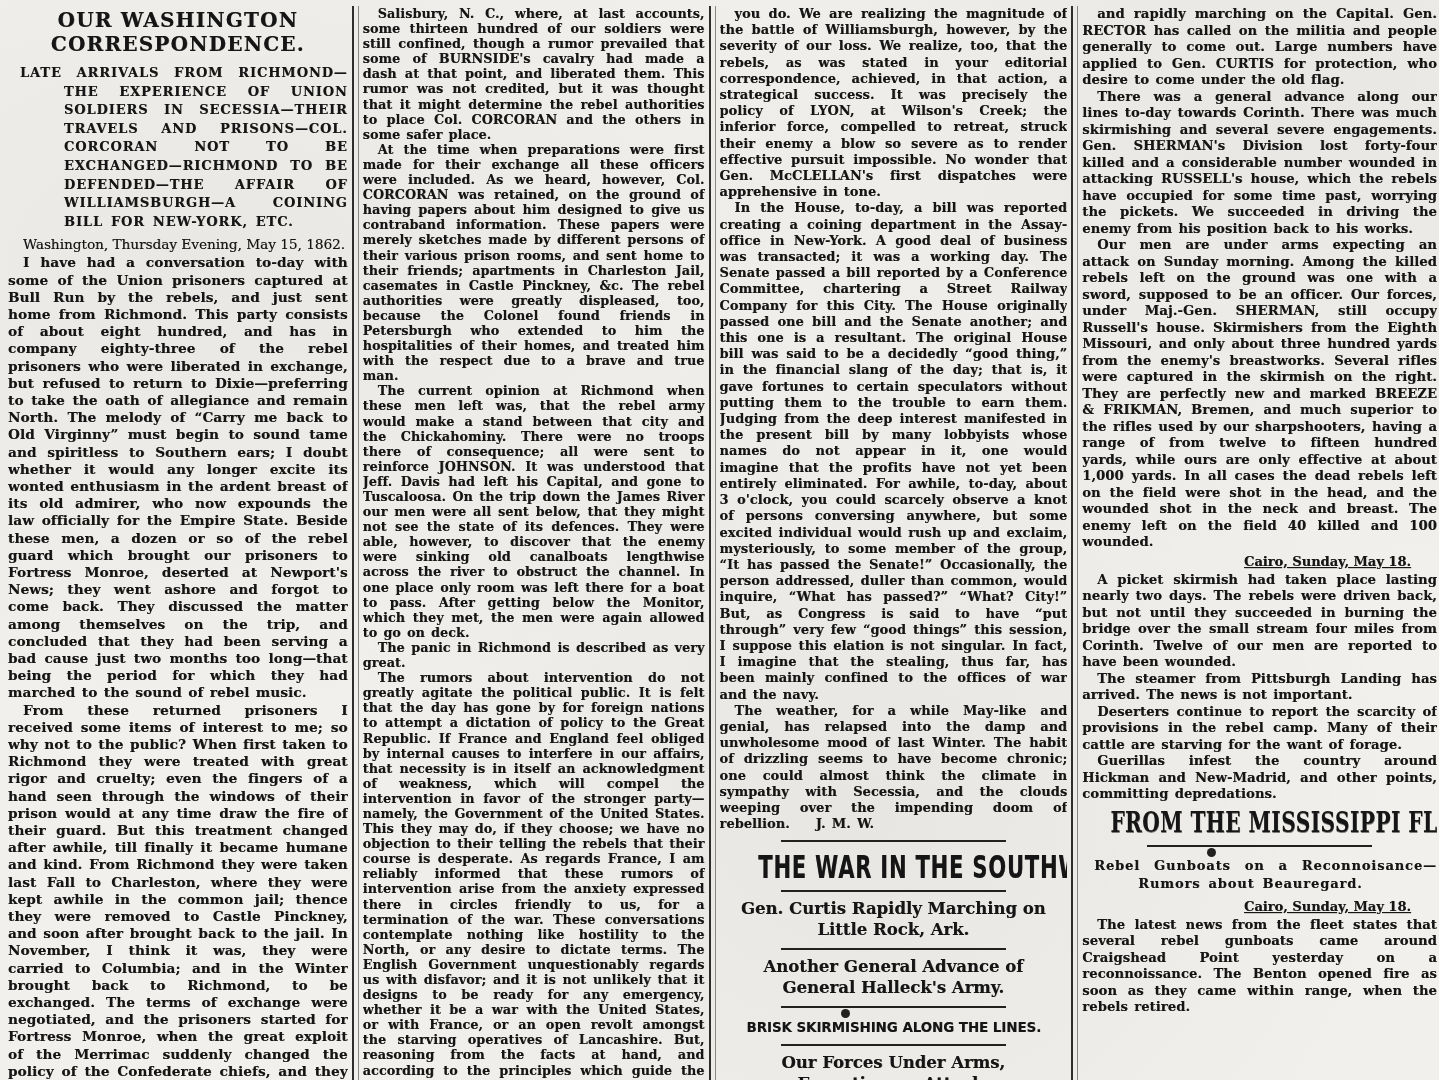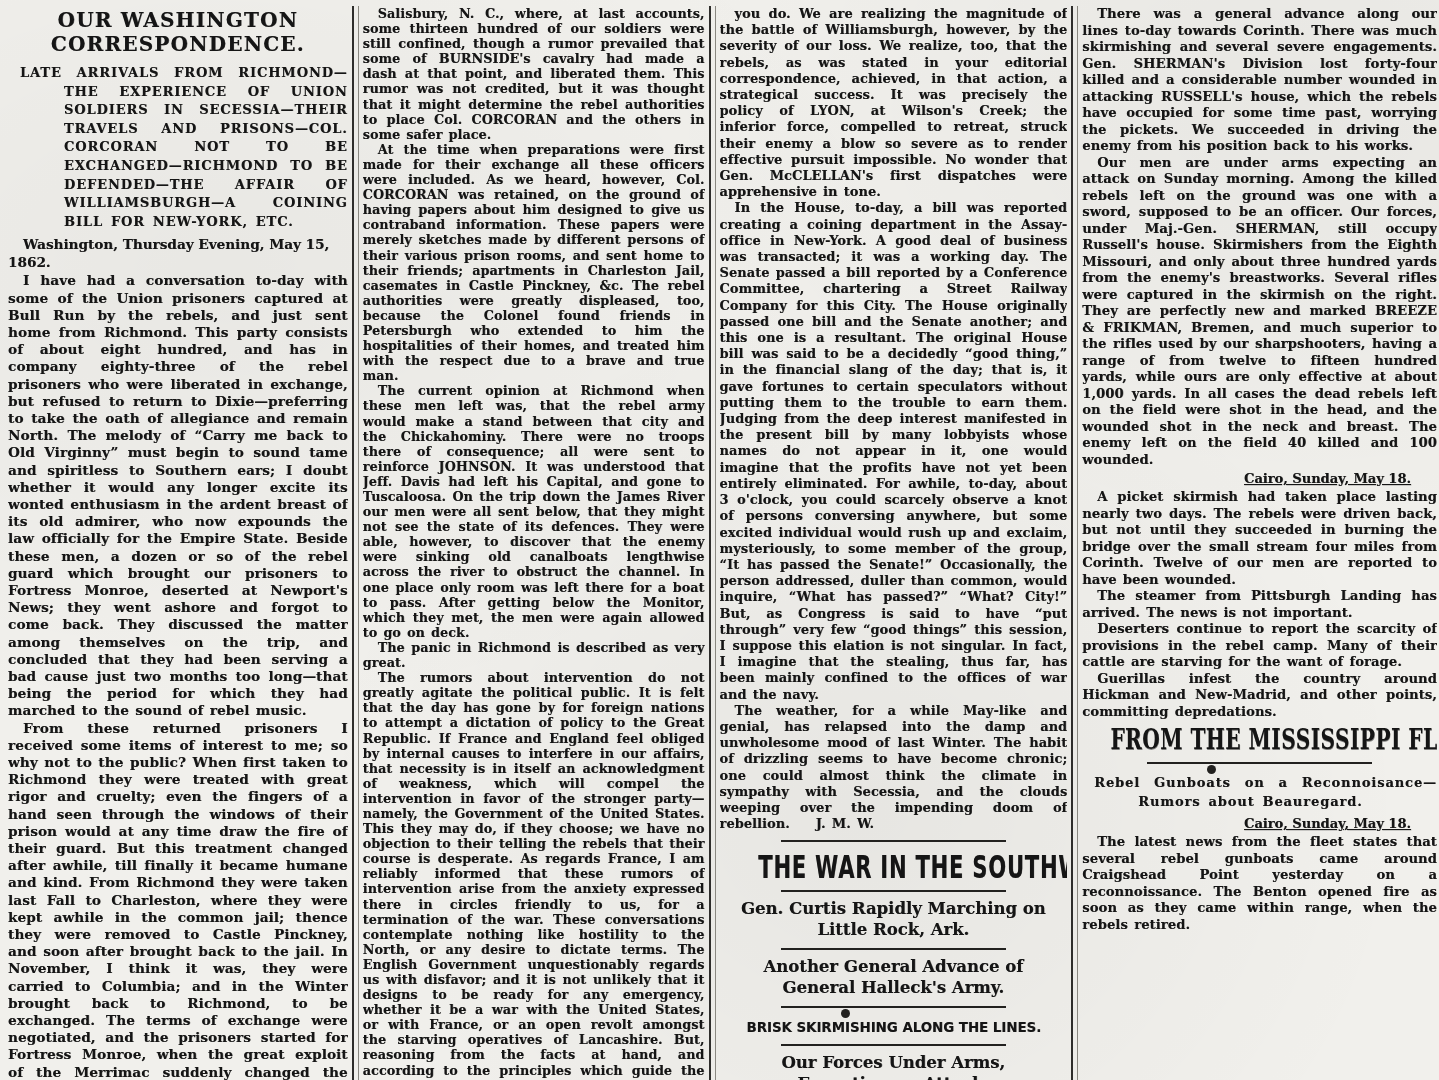--- a/index.html
+++ b/index.html
@@ -68,21 +68,21 @@
     font-size: 13px;
     line-height: 18.6px;
     padding-left: 44px;
     text-indent: -44px;
     letter-spacing: 0.9px;
     word-spacing: 2.5px;
     text-align: justify;
     margin: 0 0 4px 12px;
   }
   .dateline {
-    font-weight: bold;
+    font-weight: normal;
     font-size: 13.6px;
     line-height: 18px;
     text-indent: 15px;
     margin: 1px 0;
   }
   .dateline-right {
     font-weight: bold;
     font-size: 13px;
     line-height: 17px;
     text-align: right;
@@ -185,20 +185,21 @@
       <div class="blk subhead-center">Gen. Curtis Rapidly Marching on Little Rock, Ark.</div>
       <div class="blk rule"></div>
       <div class="blk subhead-center">Another General Advance of General Halleck's Army.</div>
       <div class="blk rule-dot"></div>
       <div class="blk subhead-caps">BRISK SKIRMISHING ALONG THE LINES.</div>
       <div class="blk rule"></div>
       <div class="blk subhead-center">Our Forces Under Arms, Expecting an Attack.</div>
     </div>
   <div class="divider"></div>
   <div class="col col-4">
+      <div class="blk para">and rapidly marching on the Capital. Gen. RECTOR has called on the militia and people generally to come out. Large numbers have applied to Gen. CURTIS for protection, who desire to come under the old flag.</div>
       <div class="blk para">There was a general advance along our lines to-day towards Corinth. There was much skirmishing and several severe engagements. Gen. SHERMAN's Division lost forty-four killed and a considerable number wounded in attacking RUSSELL's house, which the rebels have occupied for some time past, worrying the pickets. We succeeded in driving the enemy from his position back to his works.</div>
       <div class="blk para">Our men are under arms expecting an attack on Sunday morning. Among the killed rebels left on the ground was one with a sword, supposed to be an officer. Our forces, under Maj.-Gen. SHERMAN, still occupy Russell's house. Skirmishers from the Eighth Missouri, and only about three hundred yards from the enemy's breastworks. Several rifles were captured in the skirmish on the right. They are perfectly new and marked BREEZE &amp; FRIKMAN, Bremen, and much superior to the rifles used by our sharpshooters, having a range of from twelve to fifteen hundred yards, while ours are only effective at about 1,000 yards. In all cases the dead rebels left on the field were shot in the head, and the wounded shot in the neck and breast. The enemy left on the field 40 killed and 100 wounded.</div>
       <div class="blk dateline-right">Cairo, Sunday, May 18.</div>
       <div class="blk para">A picket skirmish had taken place lasting nearly two days. The rebels were driven back, but not until they succeeded in burning the bridge over the small stream four miles from Corinth. Twelve of our men are reported to have been wounded.</div>
       <div class="blk para">The steamer from Pittsburgh Landing has arrived. The news is not important.</div>
       <div class="blk para">Deserters continue to report the scarcity of provisions in the rebel camp. Many of their cattle are starving for the want of forage.</div>
       <div class="blk para">Guerillas infest the country around Hickman and New-Madrid, and other points, committing depredations.</div>
       <div class="blk display-serif">FROM THE MISSISSIPPI FLOTILLA.</div>
       <div class="blk rule-dot"></div>
       <div class="blk subhead-hanging">Rebel Gunboats on a Reconnoisance—Rumors about Beauregard.</div>

